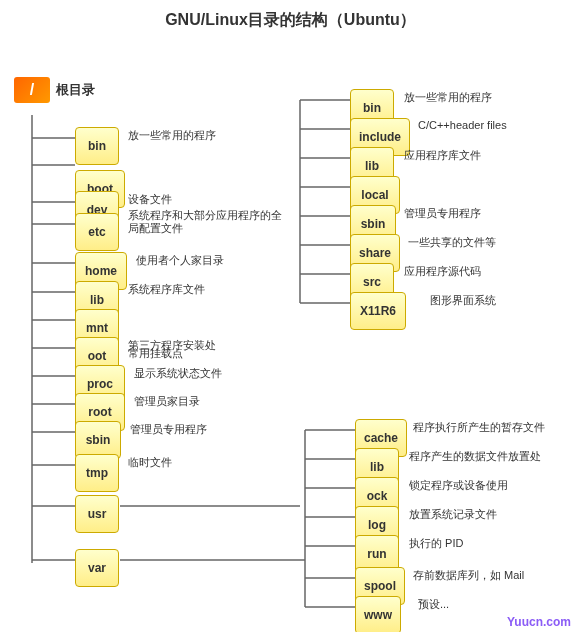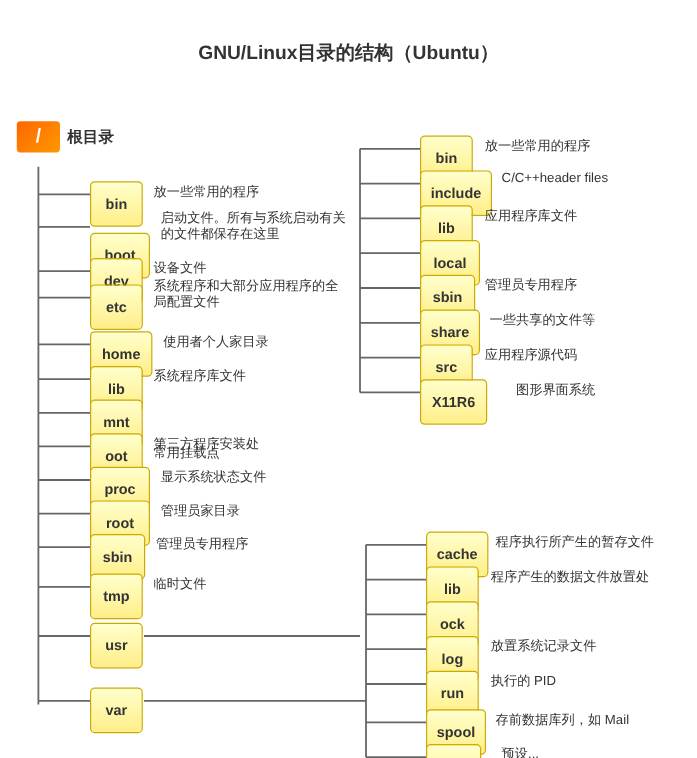--- a/index.html
+++ b/index.html
@@ -10,21 +10,20 @@
       min-height: 632px;
       position: relative;
       overflow: hidden;
     }
     .page-title {
       text-align: center;
       font-size: 16px;
       font-weight: bold;
       color: #333;
       padding: 10px 0 8px 0;
-      margin-top: 24px;
     }
     .diagram-container {
       position: relative;
       width: 581px;
       height: 598px;
     }
     
     .root-node {
       position: absolute;
       left: 14px;
@@ -146,21 +145,20 @@
 
   <div class="root-node">
     <div class="root-slash">/</div>
     <div class="root-label">根目录</div>
   </div>
 
   <div class="node-box" style="left:75px;top:88px;">bin</div>
   <div class="desc-text" style="left:128px;top:89px;">放一些常用的程序</div>
 
   <div class="node-box" style="left:75px;top:131px;min-width:50px;">boot</div>
-  <div class="desc-text" style="left:134px;top:113px;max-width:160px;line-height:13px;">启动文件。所有与系统启动有关的文件都保存在这里</div>
 
   <div class="node-box" style="left:75px;top:152px;">dev</div>
   <div class="desc-text" style="left:128px;top:153px;">设备文件</div>
 
   <div class="node-box" style="left:75px;top:174px;">etc</div>
   <div class="desc-text" style="left:128px;top:170px;max-width:160px;line-height:13px;">系统程序和大部分应用程序的全局配置文件</div>
 
   <div class="node-box" style="left:75px;top:213px;min-width:52px;">home</div>
   <div class="desc-text" style="left:136px;top:214px;">使用者个人家目录</div>
 
@@ -212,20 +210,21 @@
   <div class="node-box" style="left:350px;top:253px;min-width:56px;">X11R6</div>
   <div class="desc-text" style="left:414px;top:254px;padding-left:16px;">图形界面系统</div>
 
   <div class="node-box" style="left:355px;top:380px;min-width:50px;">cache</div>
   <div class="desc-text" style="left:413px;top:381px;">程序执行所产生的暂存文件</div>
 
   <div class="node-box" style="left:355px;top:409px;">lib</div>
   <div class="desc-text" style="left:409px;top:410px;">程序产生的数据文件放置处</div>
 
   <div class="node-box" style="left:355px;top:438px;">ock</div>
+  <div class="desc-text" style="left:409px;top:439px;">锁定程序或设备使用</div>
 
   <div class="node-box" style="left:355px;top:467px;">log</div>
   <div class="desc-text" style="left:409px;top:468px;">放置系统记录文件</div>
 
   <div class="node-box" style="left:355px;top:496px;">run</div>
   <div class="desc-text" style="left:409px;top:497px;">执行的 PID</div>
 
   <div class="node-box" style="left:355px;top:528px;min-width:50px;">spool</div>
   <div class="desc-text" style="left:413px;top:529px;">存前数据库列，如 Mail</div>
 

